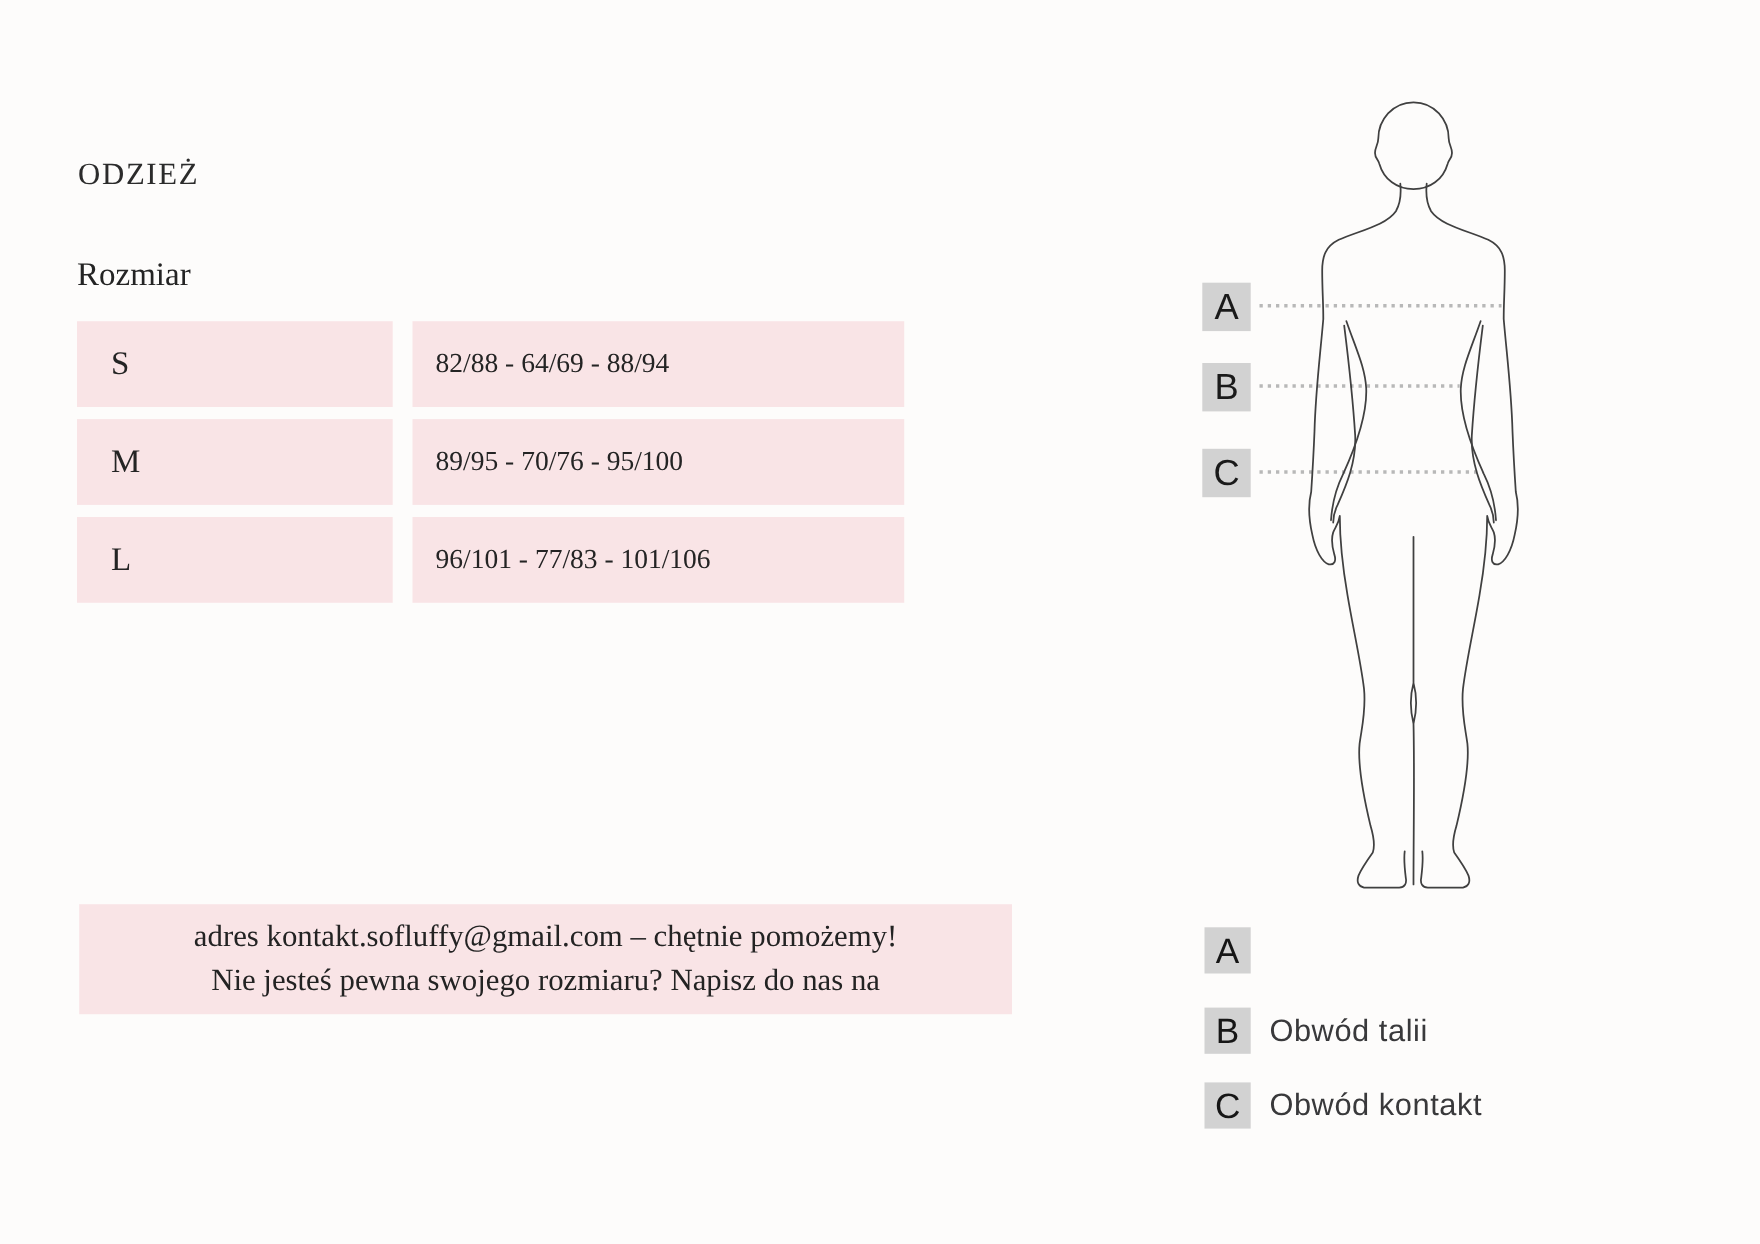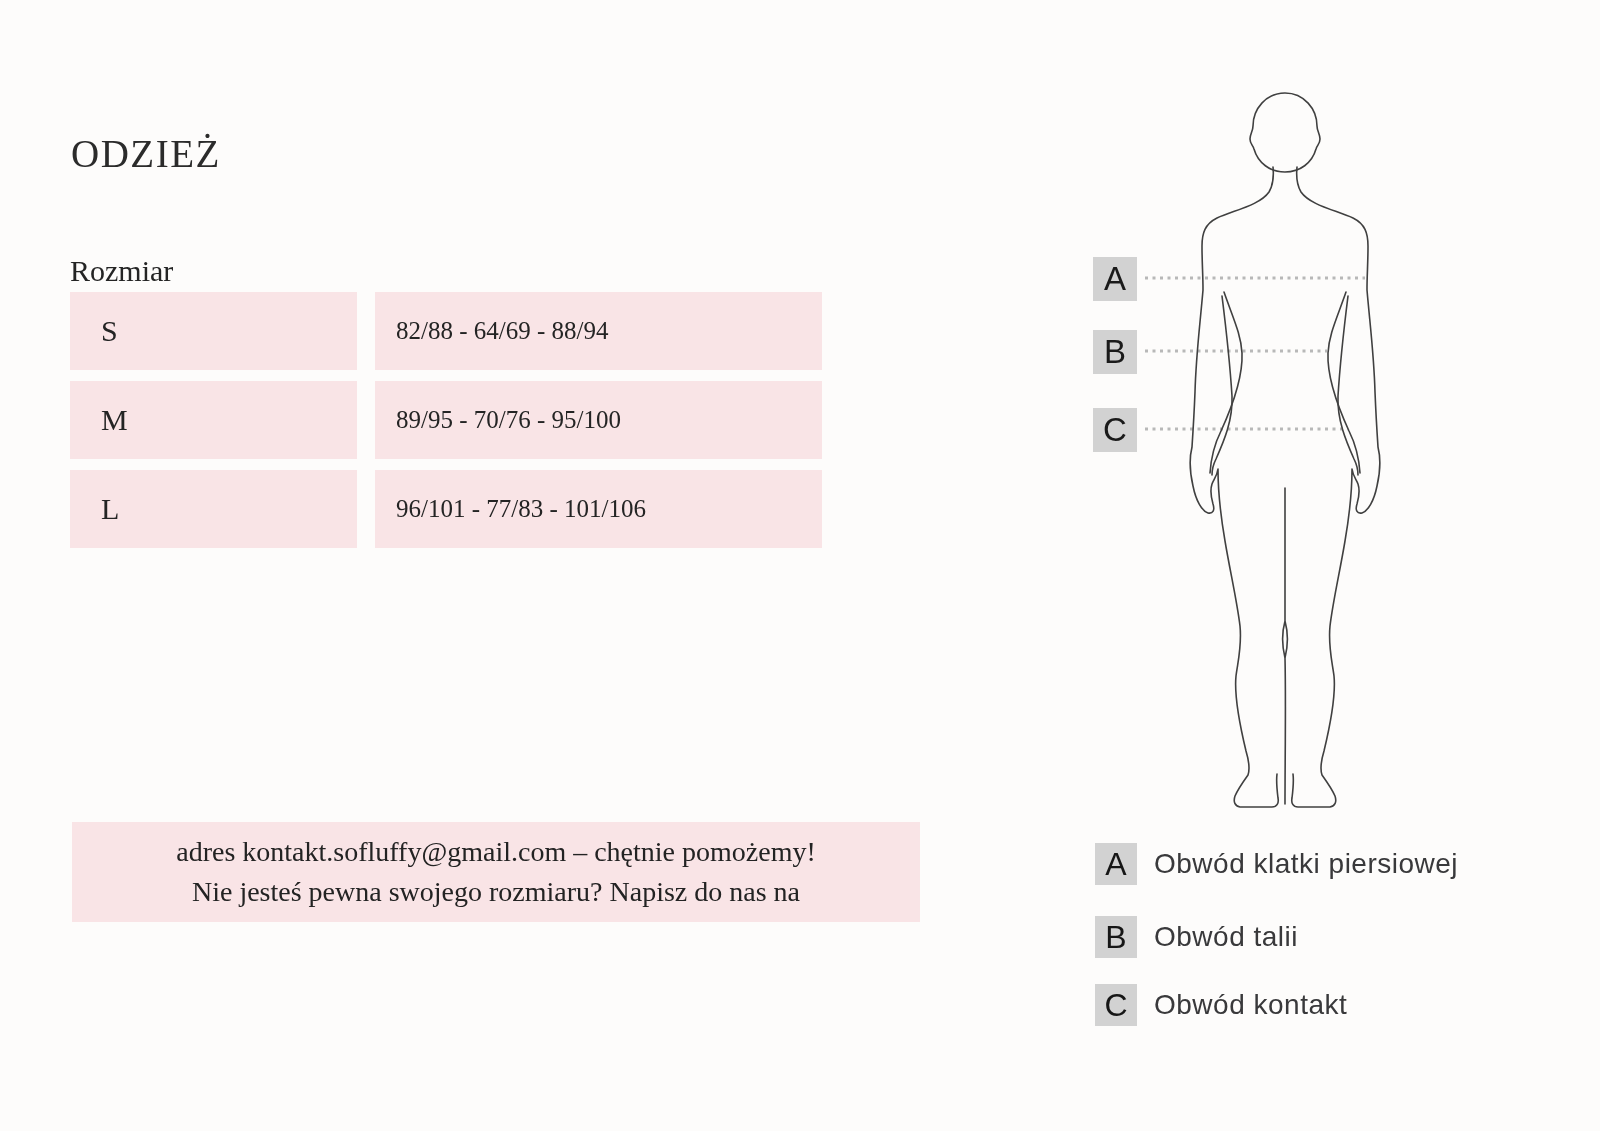--- a/index.html
+++ b/index.html
@@ -7,24 +7,24 @@
     position:relative;
     width:1600px; height:1131px;
     background:#fdfcfb;
     font-family:"Liberation Serif","DejaVu Serif",serif;
     color:#1f1f1f;
     overflow:hidden;
   }
 
   
   .page-title {
-    position:absolute; left:71px; top:131px;
-    font-size:39px; letter-spacing:1.5px; color:#2b2b2b;
-  }
-  .col-header { position:absolute; top:233px; font-size:30px; color:#242424;margin-top:21px; }
+    position:absolute; left:71px; top:143px;
+    font-size:28px; letter-spacing:1.5px; color:#2b2b2b;
+  }
+  .col-header { position:absolute; top:233px; font-size:30px; color:#242424; }
   .col-header.size-col { left:70px; }
   .col-header.meas-col { left:367px; letter-spacing:0.3px; }
 
   .cell {
     position:absolute;
     background:#f9e4e6;
     display:flex; align-items:center;
     box-sizing:border-box;
     height:78px;
     font-size:30px; color:#242424;
@@ -205,21 +205,20 @@
   </div>
   <div class="marker m-b">
     <span>B</span>
   </div>
   <div class="marker m-c">
     <span>C</span>
   </div>
 
   <div class="legend-item l-a">
     <div class="legend-box">A</div>
-    <div class="legend-label">Obwód klatki piersiowej</div>
   </div>
   <div class="legend-item l-b">
     <div class="legend-box">B</div>
     <div class="legend-label">Obwód talii</div>
   </div>
   <div class="legend-item l-c">
     <div class="legend-box">C</div>
     <div class="legend-label">Obwód kontakt</div>
   </div>
 

